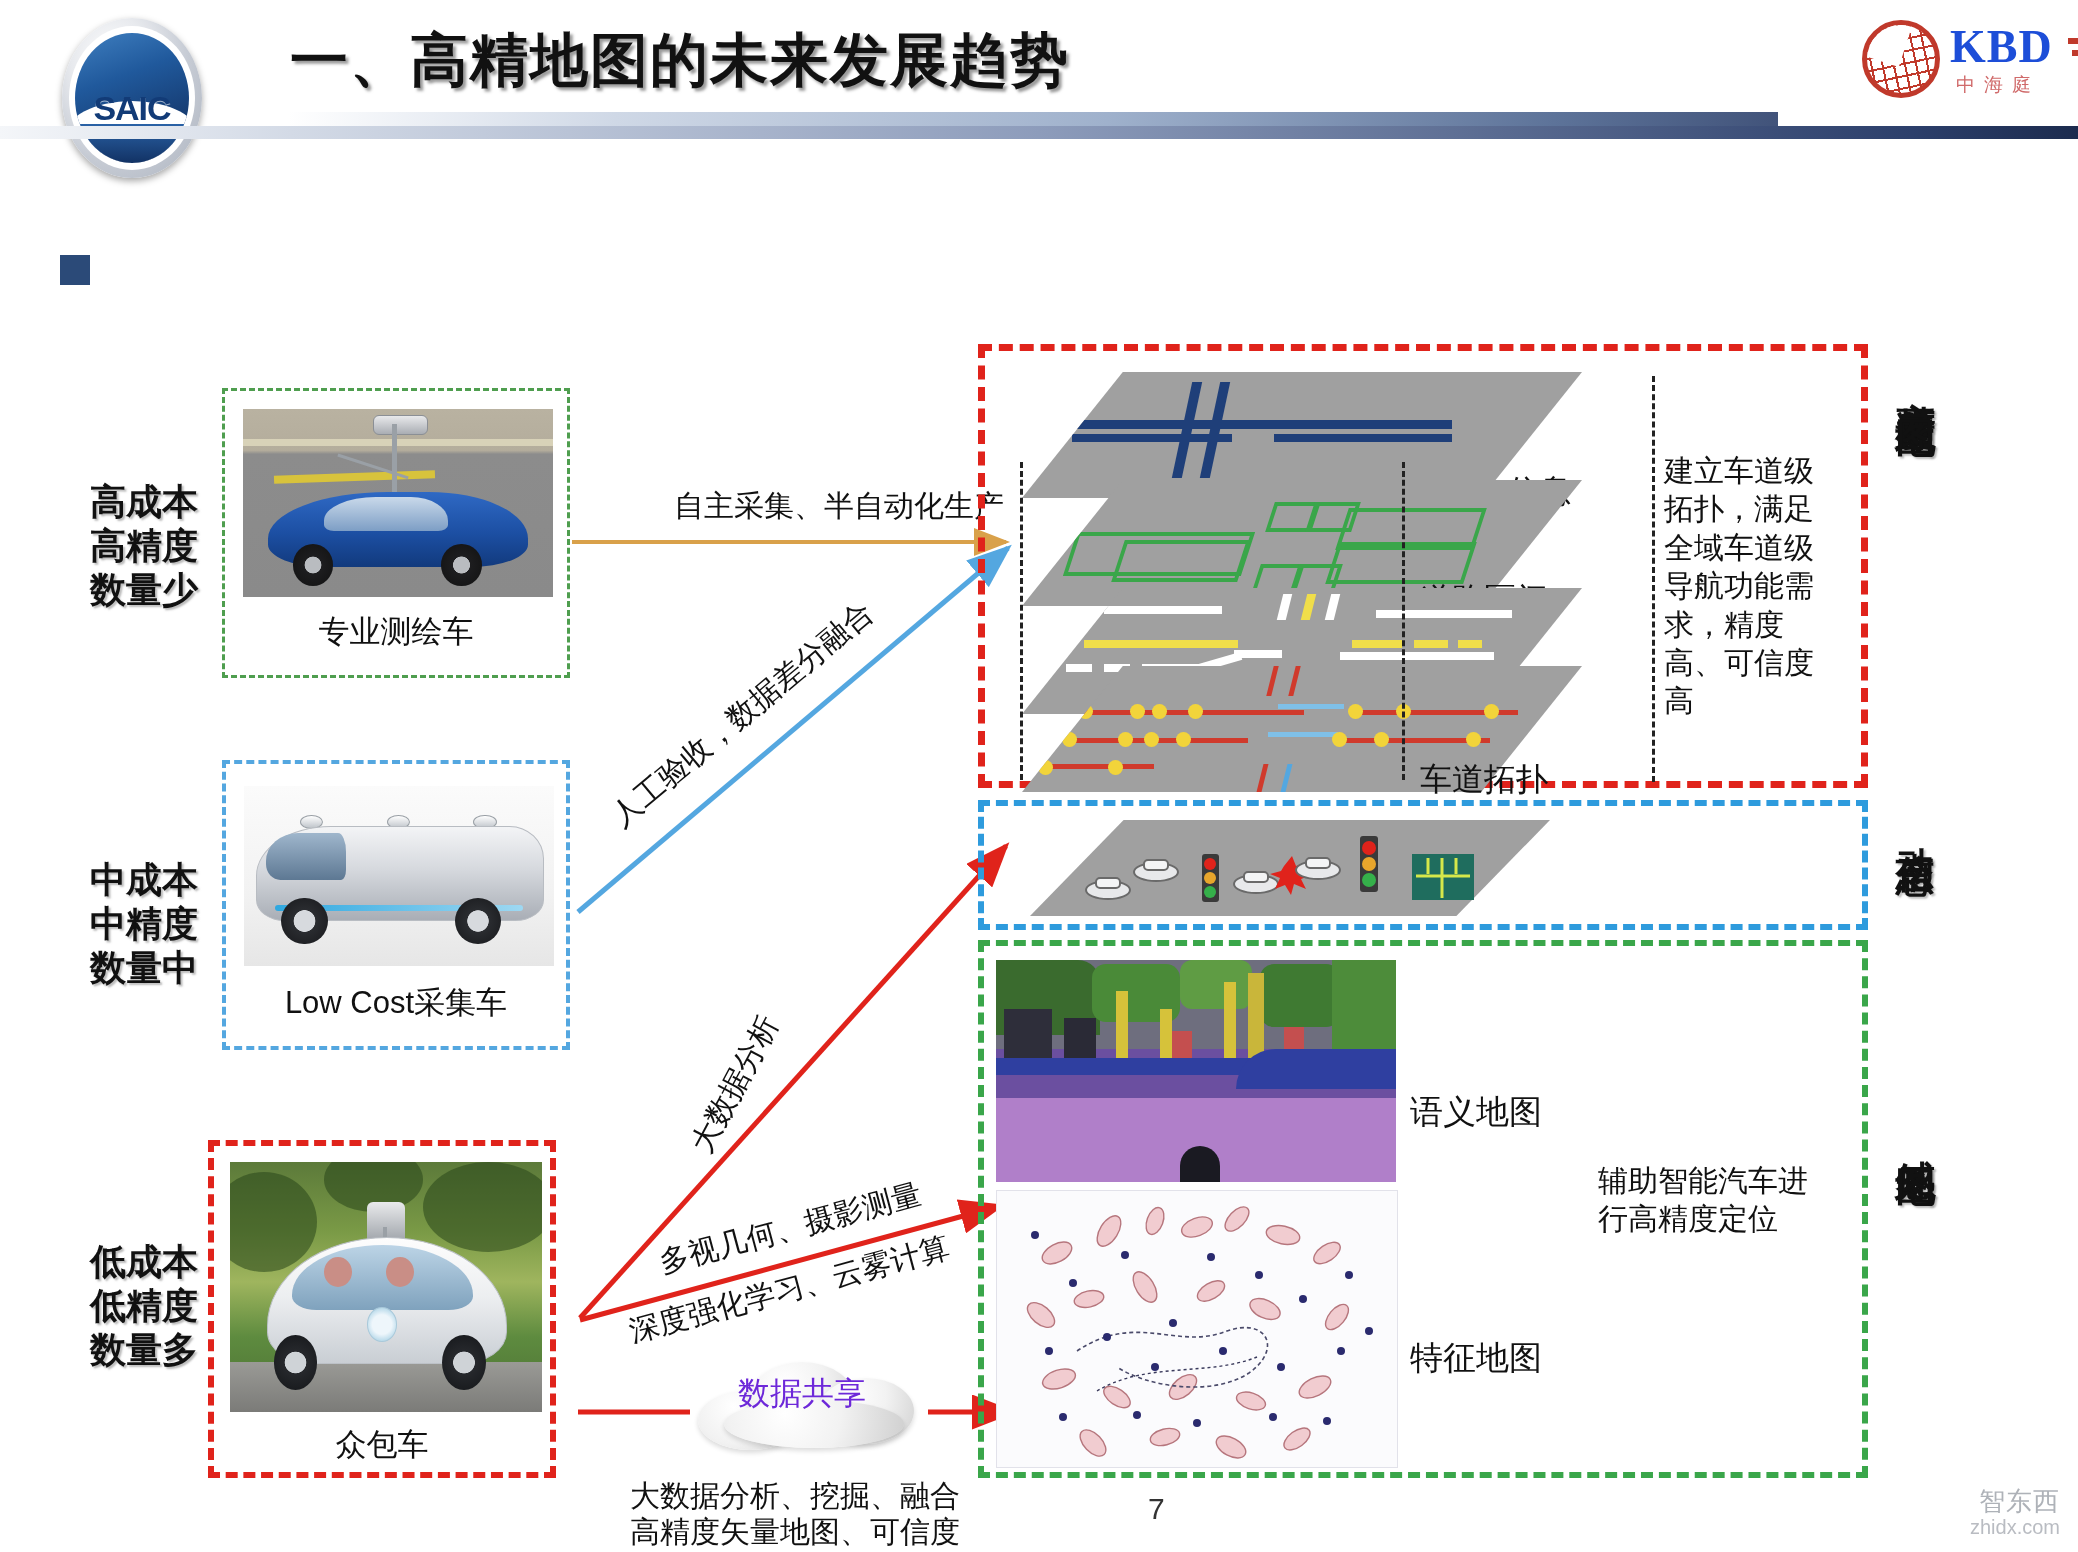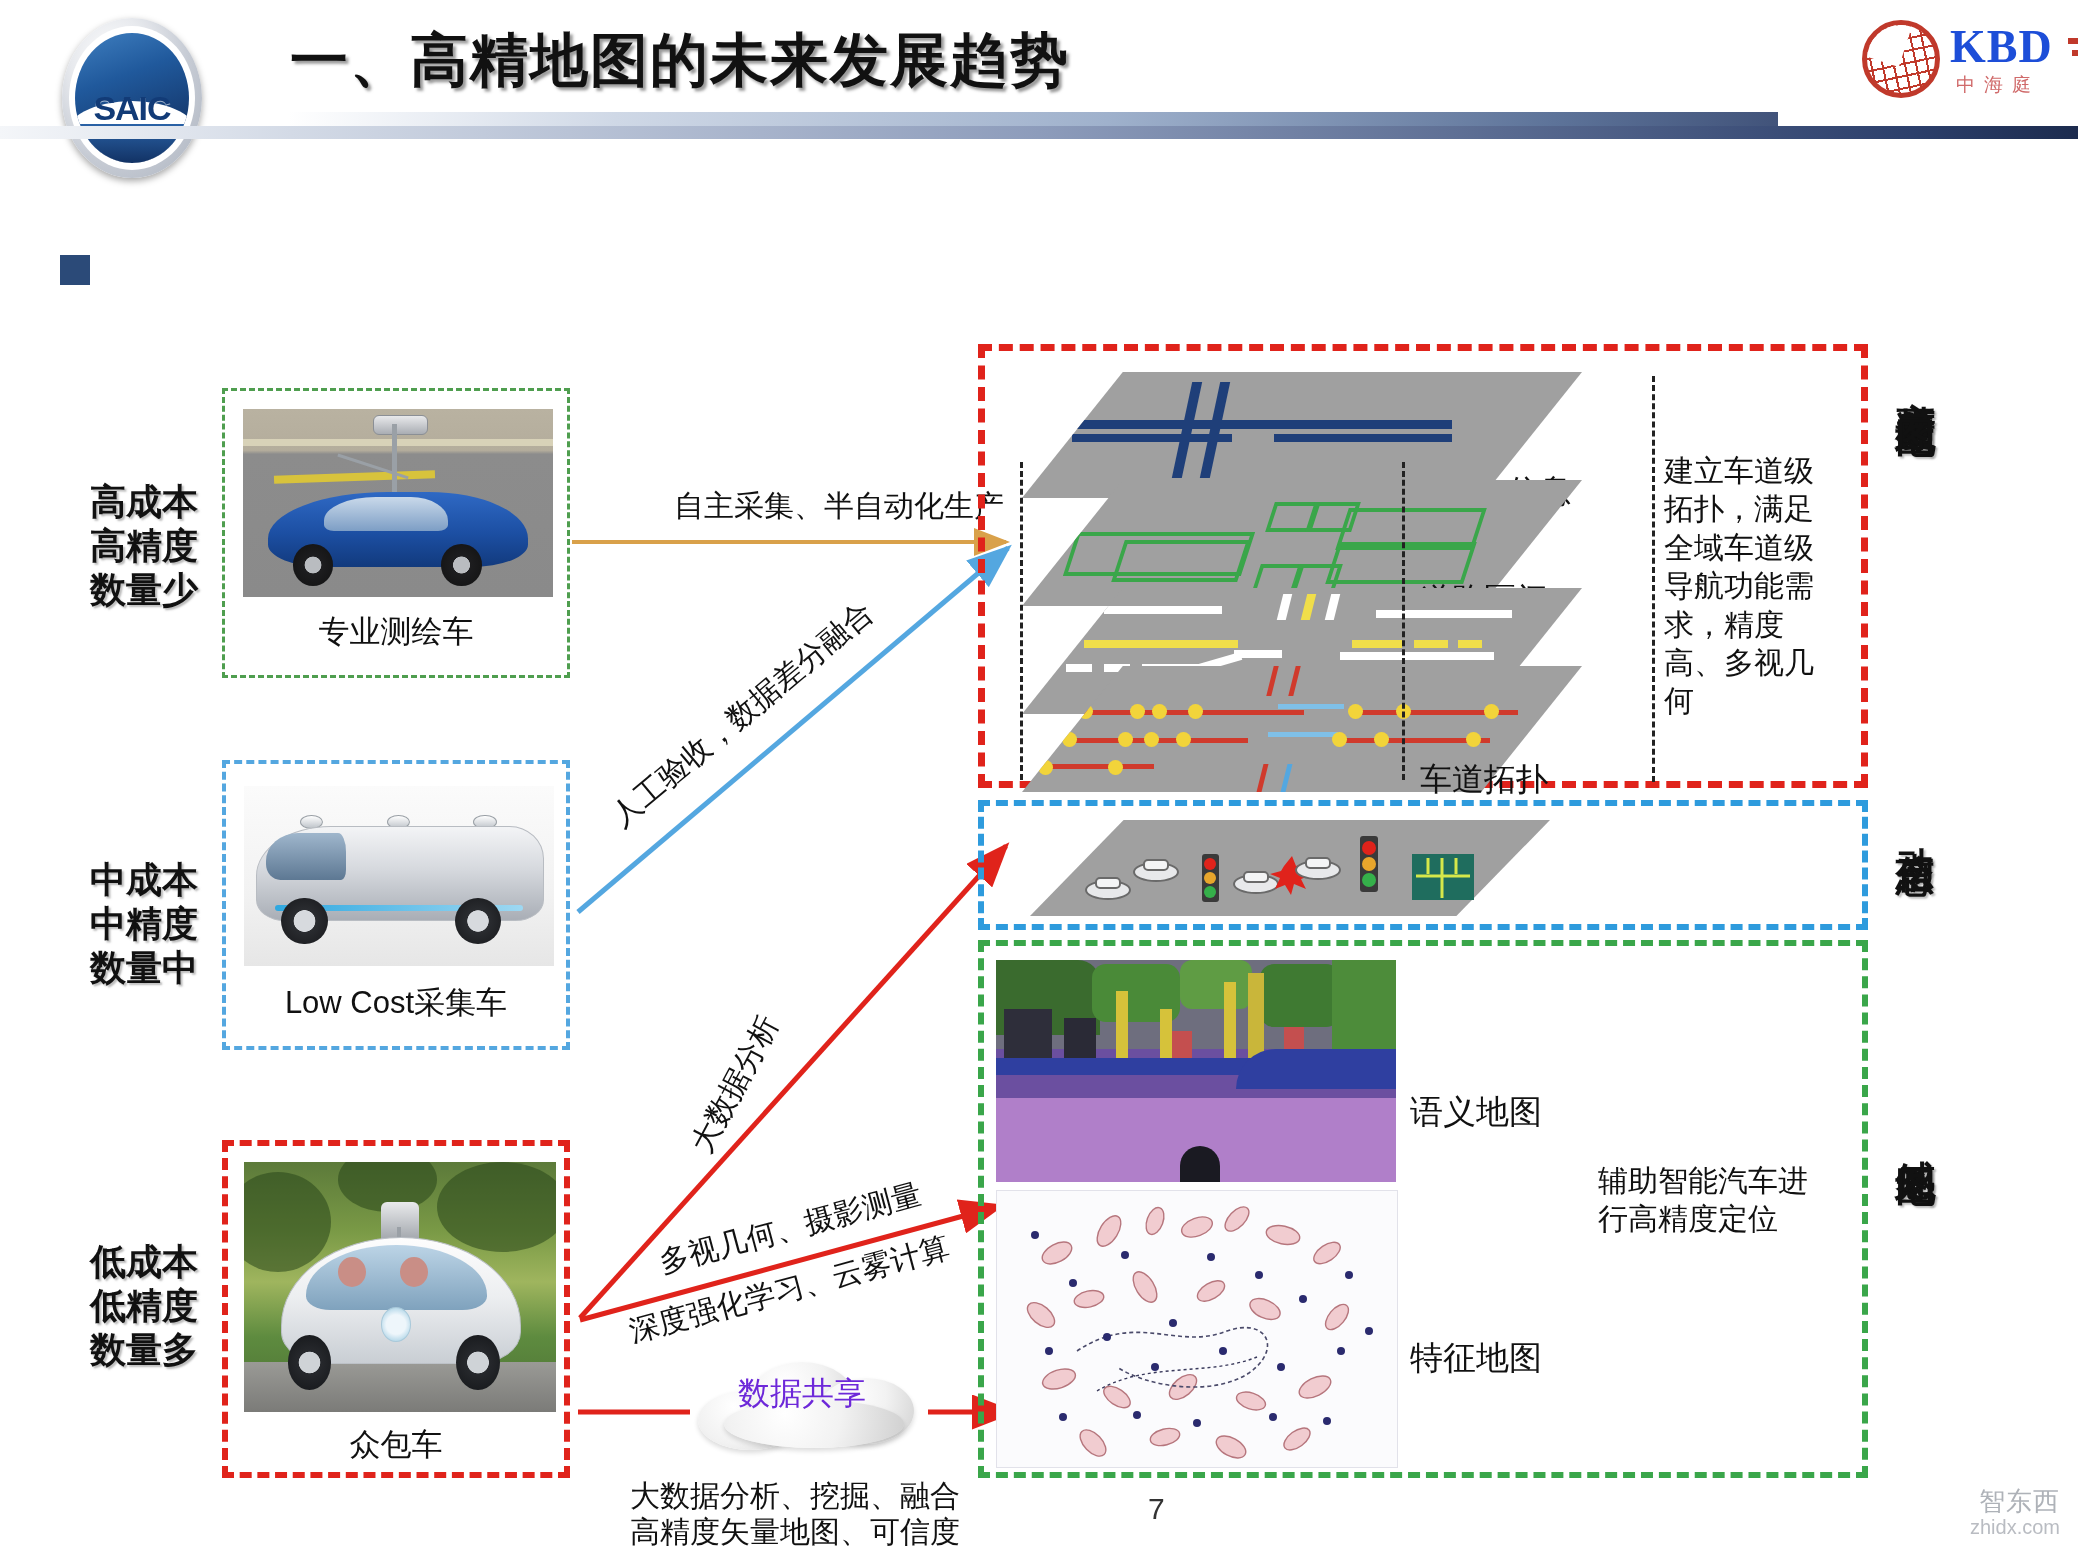--- a/index.html
+++ b/index.html
@@ -296,21 +296,21 @@
         <div class="wheel w2"></div>
     </div>
     <div class="car-caption" style="top:218px;">Low Cost采集车</div>
   </div>
 
   <div class="lvl-label" style="left:90px;top:1240px;">
     <div>低成本</div>
     <div>低精度</div>
     <div>数量多</div>
   </div>
-  <div class="car-box red" style="left:222px;top:1140px;width:348px;height:338px;text-decoration:underline;">
+  <div class="car-box red" style="left:208px;top:1140px;width:348px;height:338px;text-decoration:underline;">
     <div class="photo p3" style="left:16px;top:16px;width:312px;height:250px;">
       <div class="bush" style="left:-6%;top:4%;width:34%;height:40%;"></div>
       <div class="bush" style="left:62%;top:0%;width:42%;height:36%;"></div>
       <div class="bush" style="left:30%;top:-6%;width:32%;height:26%;"></div>
       <div class="road"></div>
       <div class="dome"></div>
         <div class="stalk"></div>
       <div class="body"></div>
         <div class="glass"></div>
       <div class="occ o1"></div>
@@ -427,21 +427,21 @@
     <div class="road-el" style="left:310px;top:66px;width:15px;height:15px;border-radius:50%;background:#f2d43a;"></div>
     <div class="road-el" style="left:352px;top:66px;width:15px;height:15px;border-radius:50%;background:#f2d43a;"></div>
     <div class="road-el" style="left:444px;top:66px;width:15px;height:15px;border-radius:50%;background:#f2d43a;"></div>
   </div>
   <div class="layer-label" style="left:1420px;top:758px;">车道拓扑</div>
 
   <div class="vline" style="left:1020px;top:462px;height:318px;"></div>
   <div class="vline" style="left:1402px;top:462px;height:318px;"></div>
   <div class="vline" style="left:1652px;top:376px;height:406px;"></div>
 
-  <div class="side-note" style="left:1664px;top:452px;">建立车道级拓扑，满足全域车道级导航功能需求，精度高、多视几何</div>
+  <div class="side-note" style="left:1664px;top:452px;">建立车道级拓扑，满足全域车道级导航功能需求，精度高、可信度高</div>
   <div class="vert-label" style="left:1896px;top:370px;">高精度矢量地图</div>
 
   <div class="zone blue" style="left:978px;top:800px;width:890px;height:130px;"></div>
   <div class="plane" style="left:1030px;top:820px;width:520px;height:96px;"></div>
   <svg style="position:absolute;left:1060px;top:826px;width:500px;height:92px;">
     <g>
         <ellipse cx="48" cy="64" rx="22" ry="9" fill="#e8e9eb" stroke="#6a6a6a" stroke-width="2"></ellipse>
         <rect x="36" y="52" width="24" height="10" rx="4" fill="#f4f5f6" stroke="#6a6a6a" stroke-width="2"></rect>
       </g>
     <g>

